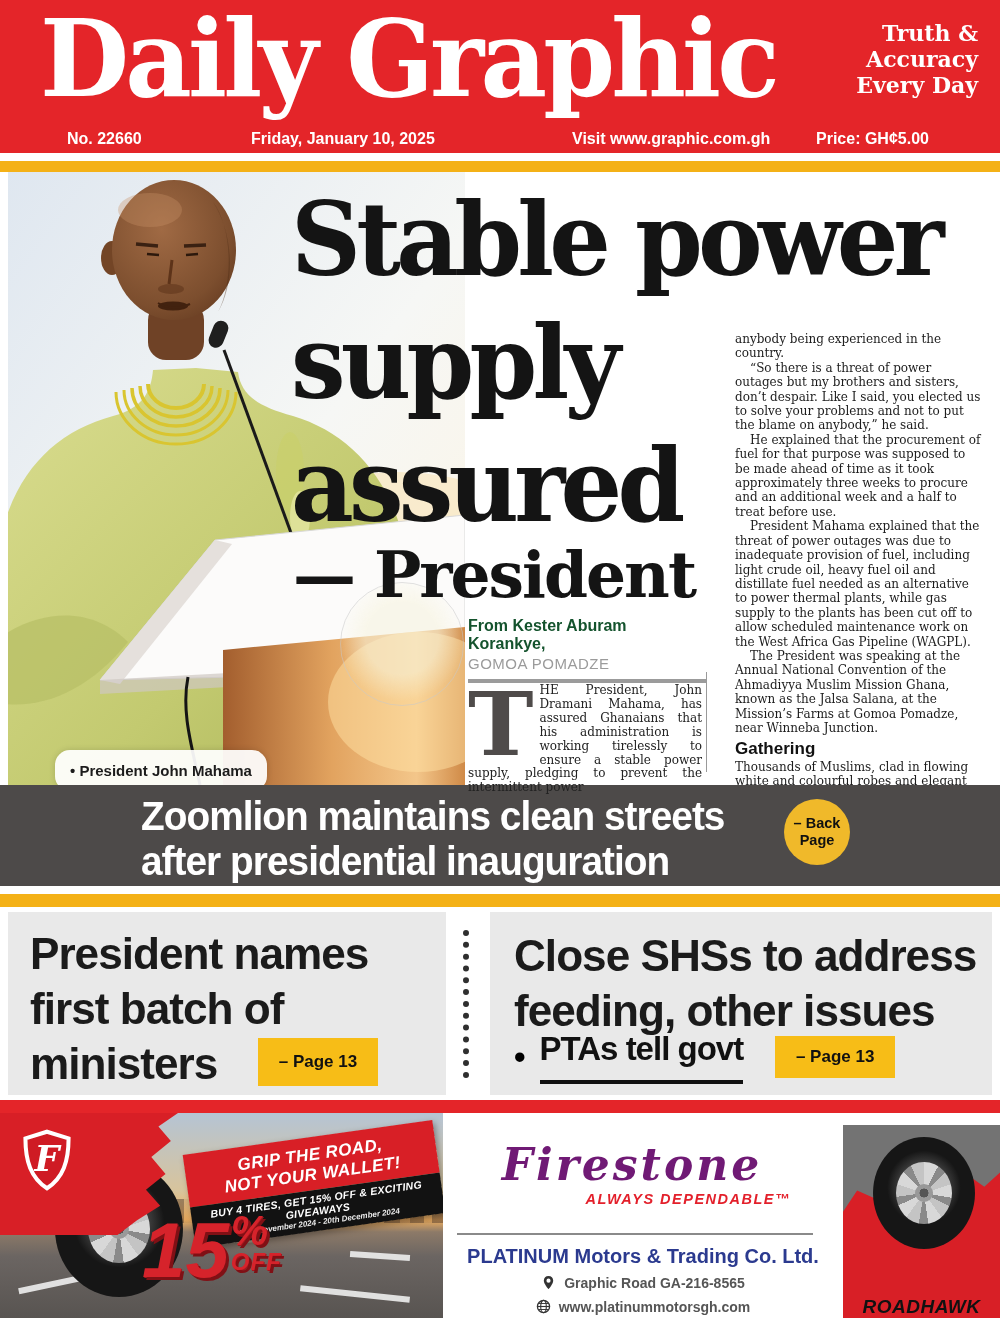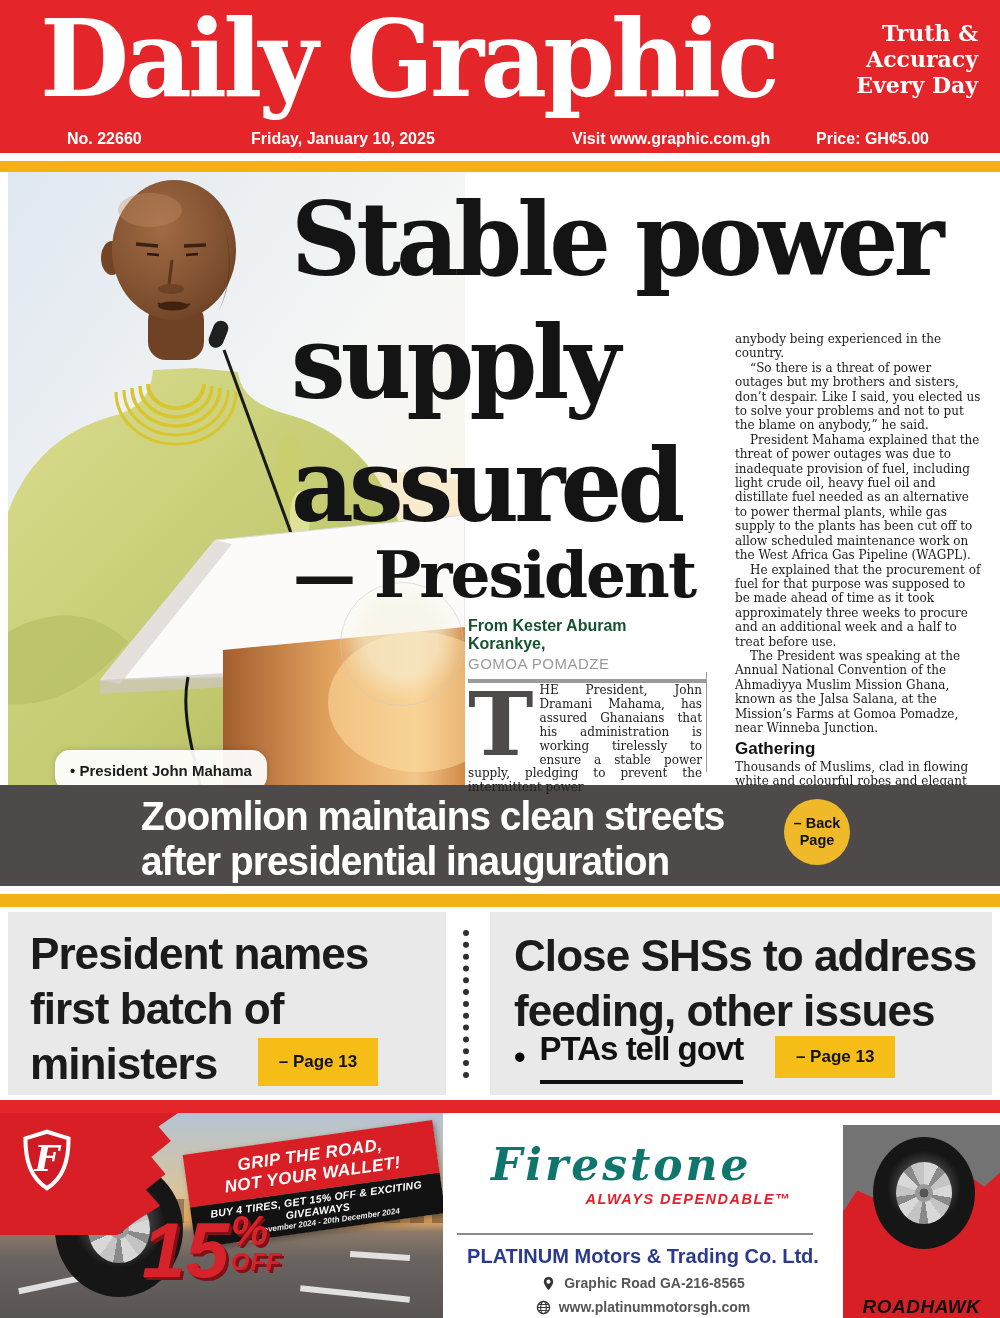--- a/index.html
+++ b/index.html
@@ -125,31 +125,31 @@
   .promo-dates { font-style:italic; font-weight:bold; font-size:8px; color:#e8e8e8; margin-top:1px; }
 
   .discount { position:absolute; left:142px; top:98px; z-index:4; color:#d6232b; font-style:italic; font-weight:bold;
               text-shadow:3px 3px 0 #801015, 1px 1px 0 #a8161c; white-space:nowrap; }
   .disc-pct { font-size:78px; line-height:78px; }
   .disc-stack { display:inline-block; vertical-align:top; margin-left:2px; }
   .disc-sym { display:block; font-size:42px; line-height:40px; }
   .disc-off { display:block; font-size:24px; line-height:22px; letter-spacing:1px; }
 
   .ad-middle { position:absolute; left:443px; top:0; width:400px; height:205px; background:#fff; }
-  .fs-logo { position:absolute; left:48px; top:26px; width:300px; color:#0f766e;
+  .fs-logo { position:absolute; left:39px; top:26px; width:300px; text-align:center; color:#701a75;
              font-family:"DejaVu Serif", serif; font-weight:bold; font-style:italic; font-size:44px; letter-spacing:3px; }
   .fs-slogan { position:absolute; left:48px; top:78px; width:300px; text-align:right; color:#e3202b;
                font-weight:bold; font-style:italic; font-size:14.5px; letter-spacing:1.5px; }
   .fs-rule { position:absolute; left:14px; top:120px; width:356px; height:2px; background:#8a8a8a; }
   .dealer-name { position:absolute; left:0; top:132px; width:400px; text-align:center; color:#2b3a8f;
                  font-weight:bold; font-size:20px; }
   .dealer-row { position:absolute; left:0; width:400px; display:flex; justify-content:center; gap:20px;
                 color:#555; font-weight:bold; font-size:14px; align-items:center; }
   .dr1 { top:162px; } .dr2 { top:186px; }
-  .dealer-item { display:flex; align-items:flex-end; gap:8px; }
+  .dealer-item { display:flex; align-items:flex-start; gap:8px; }
   .dealer-item svg { display:block; }
 
   .ad-right { position:absolute; left:843px; top:12px; width:157px; height:205px; background:#737373; overflow:hidden; }
   .red-blob { position:absolute; left:0; top:26px; width:157px; height:179px; background:#d81f26;
               clip-path:polygon(0 34%, 9% 22%, 24% 28%, 40% 14%, 58% 24%, 74% 10%, 90% 20%, 100% 12%, 100% 100%, 0 100%); }
   .tire-right { left:30px; top:12px; width:102px; height:112px; }
   .tire-right .tire-rim { width:56px; height:62px; }
   .tire-right .tire-hub { width:18px; height:18px; }
   .roadhawk { position:absolute; left:0; bottom:12px; width:157px; text-align:center; color:#111;
               font-weight:bold; font-style:italic; font-size:19px; letter-spacing:.5px; }
@@ -257,22 +257,22 @@
 
   <div class="lede">
     <span class="dropcap">T</span><span>HE President, John Dramani Mahama, has assured Ghanaians that his administration is working tirelessly to ensure a stable power supply, pledging to prevent the intermittent power</span>
   </div>
 
   <div class="col-rule"></div>
 
   <div class="rightcol">
     <p class="first">anybody being experienced in the country.</p>
     <p>“So there is a threat of power outages but my brothers and sisters, don’t despair. Like I said, you elected us to solve your problems and not to put the blame on anybody,” he said.</p>
+    <p>He explained that the procurement of fuel for that purpose was supposed to be made ahead of time as it took approximately three weeks to procure and an additional week and a half to treat before use.</p>
     <p>President Mahama explained that the threat of power outages was due to inadequate provision of fuel, including light crude oil, heavy fuel oil and distillate fuel needed as an alternative to power thermal plants, while gas supply to the plants has been cut off to allow scheduled maintenance work on the West Africa Gas Pipeline (WAGPL).</p>
-    <p>He explained that the procurement of fuel for that purpose was supposed to be made ahead of time as it took approximately three weeks to procure and an additional week and a half to treat before use.</p>
     <p>The President was speaking at the Annual National Convention of the Ahmadiyya Muslim Mission Ghana, known as the Jalsa Salana, at the Mission’s Farms at Gomoa Pomadze, near Winneba Junction.</p>
     <div class="rc-subhead">Gathering</div>
     <p class="first">Thousands of Muslims, clad in flowing white and colourful robes and elegant hijabs, gathered at Pomadze for the conference</p>
     <div class="rc-continued">• Continued on page 03</div>
   </div>
 
   <div class="banner">
     <div class="banner-line bl1">Zoomlion maintains clean streets</div>
     <div class="banner-line bl2">after presidential inauguration</div>
     <div class="banner-badge">

